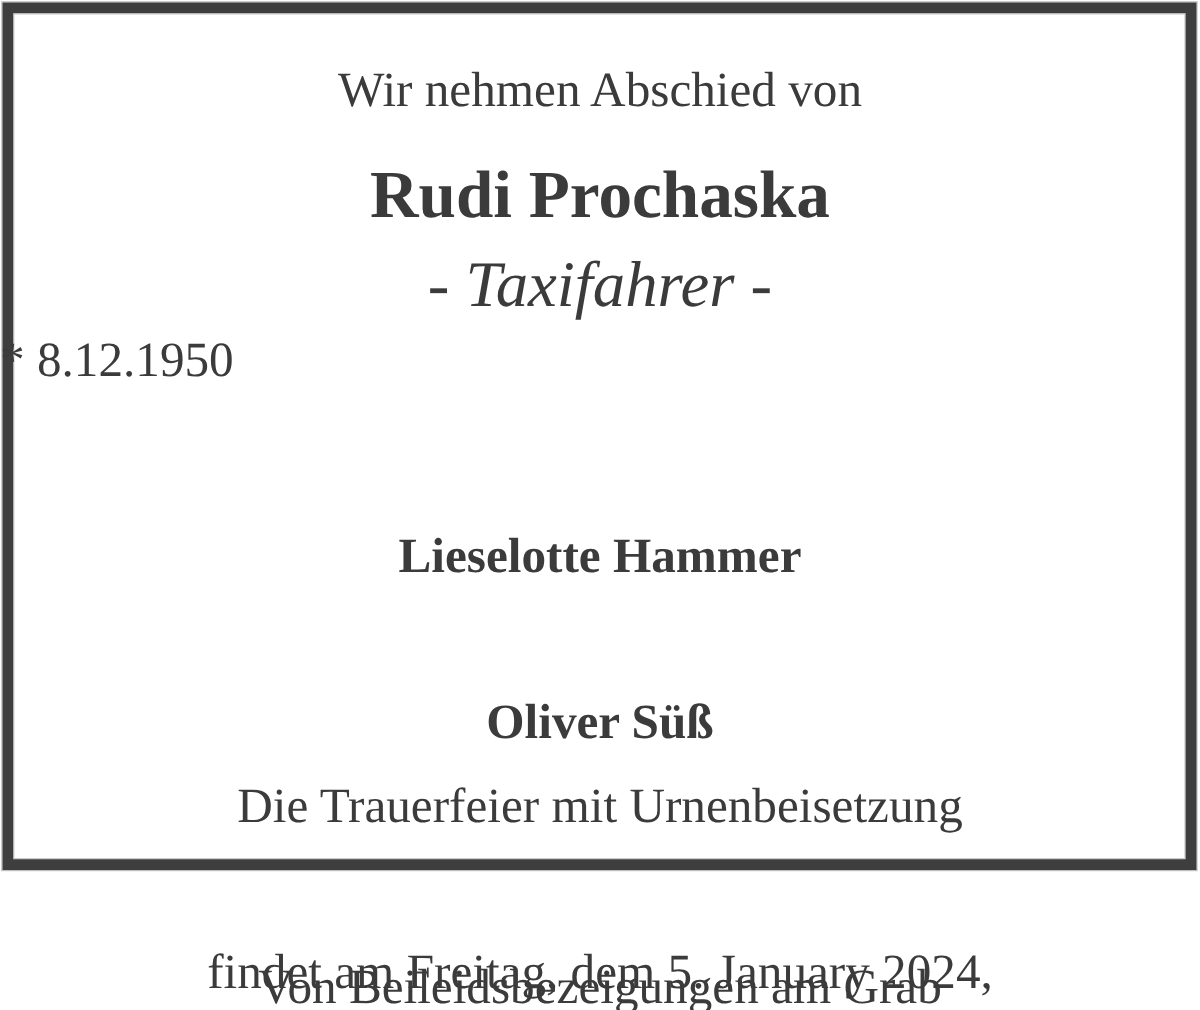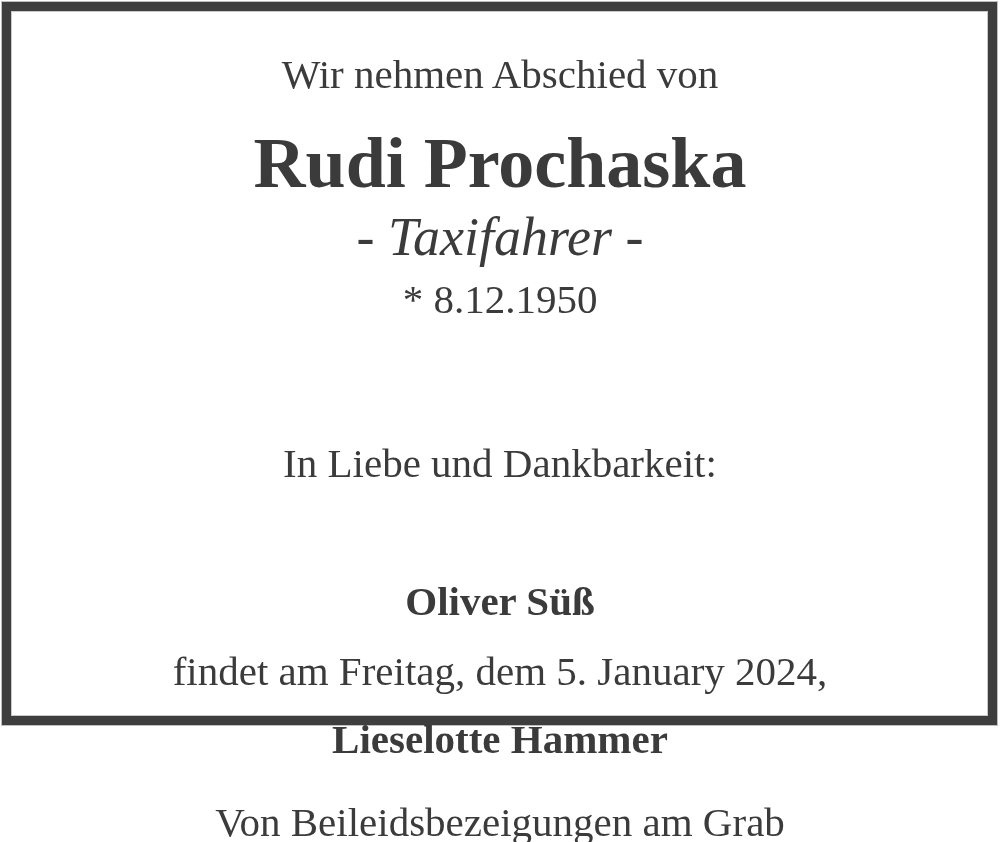--- a/index.html
+++ b/index.html
@@ -30,33 +30,33 @@
     position:absolute;left:0;right:0;
     text-align:center;
     white-space:pre;
   }
   .intro{
     top:51px;
     font-size:41px;line-height:46px;
   }
   .name{
     top:115px;
-    font-size:72px;line-height:96px;
+    font-size:56px;line-height:96px;
     font-weight:bold;
     margin:0;
   }
   .subtitle{
     top:206px;
     font-size:54px;line-height:62px;
     font-weight:normal;font-style:italic;
   }
   .dates{
     top:276px;
     font-size:41px;line-height:46px;
-    display:flex;justify-content:space-between;gap:62px;flex-direction:column;
+    display:flex;justify-content:space-between;gap:62px;
   }
   .family{
     top:348px;
     font-size:41px;line-height:46px;
   }
   .funeral{
     top:556px;
     font-size:41px;line-height:46px;
   }
   .condolence{
@@ -75,27 +75,27 @@
 
   <h1 class="line name">Rudi Prochaska</h1>
 
   <div class="line subtitle">- Taxifahrer -</div>
 
   <div class="line dates">
     <span>* 8.12.1950</span>
   </div>
 
   <div class="line family">
-    <div>In Liebe und Dankbarkeit:</div>
+    <div class="bold">Lieselotte Hammer</div>
     <div class="bold">Oliver Süß</div>
-    <div class="bold">Lieselotte Hammer</div>
     
   </div>
 
   <div class="line funeral">
+    <div>Die Trauerfeier mit Urnenbeisetzung</div>
     <div>findet am Freitag, dem 5. January 2024,</div>
     
   </div>
 
   <div class="line condolence">
     <div>Von Beileidsbezeigungen am Grab</div>
     
   </div>
 </div>
 

